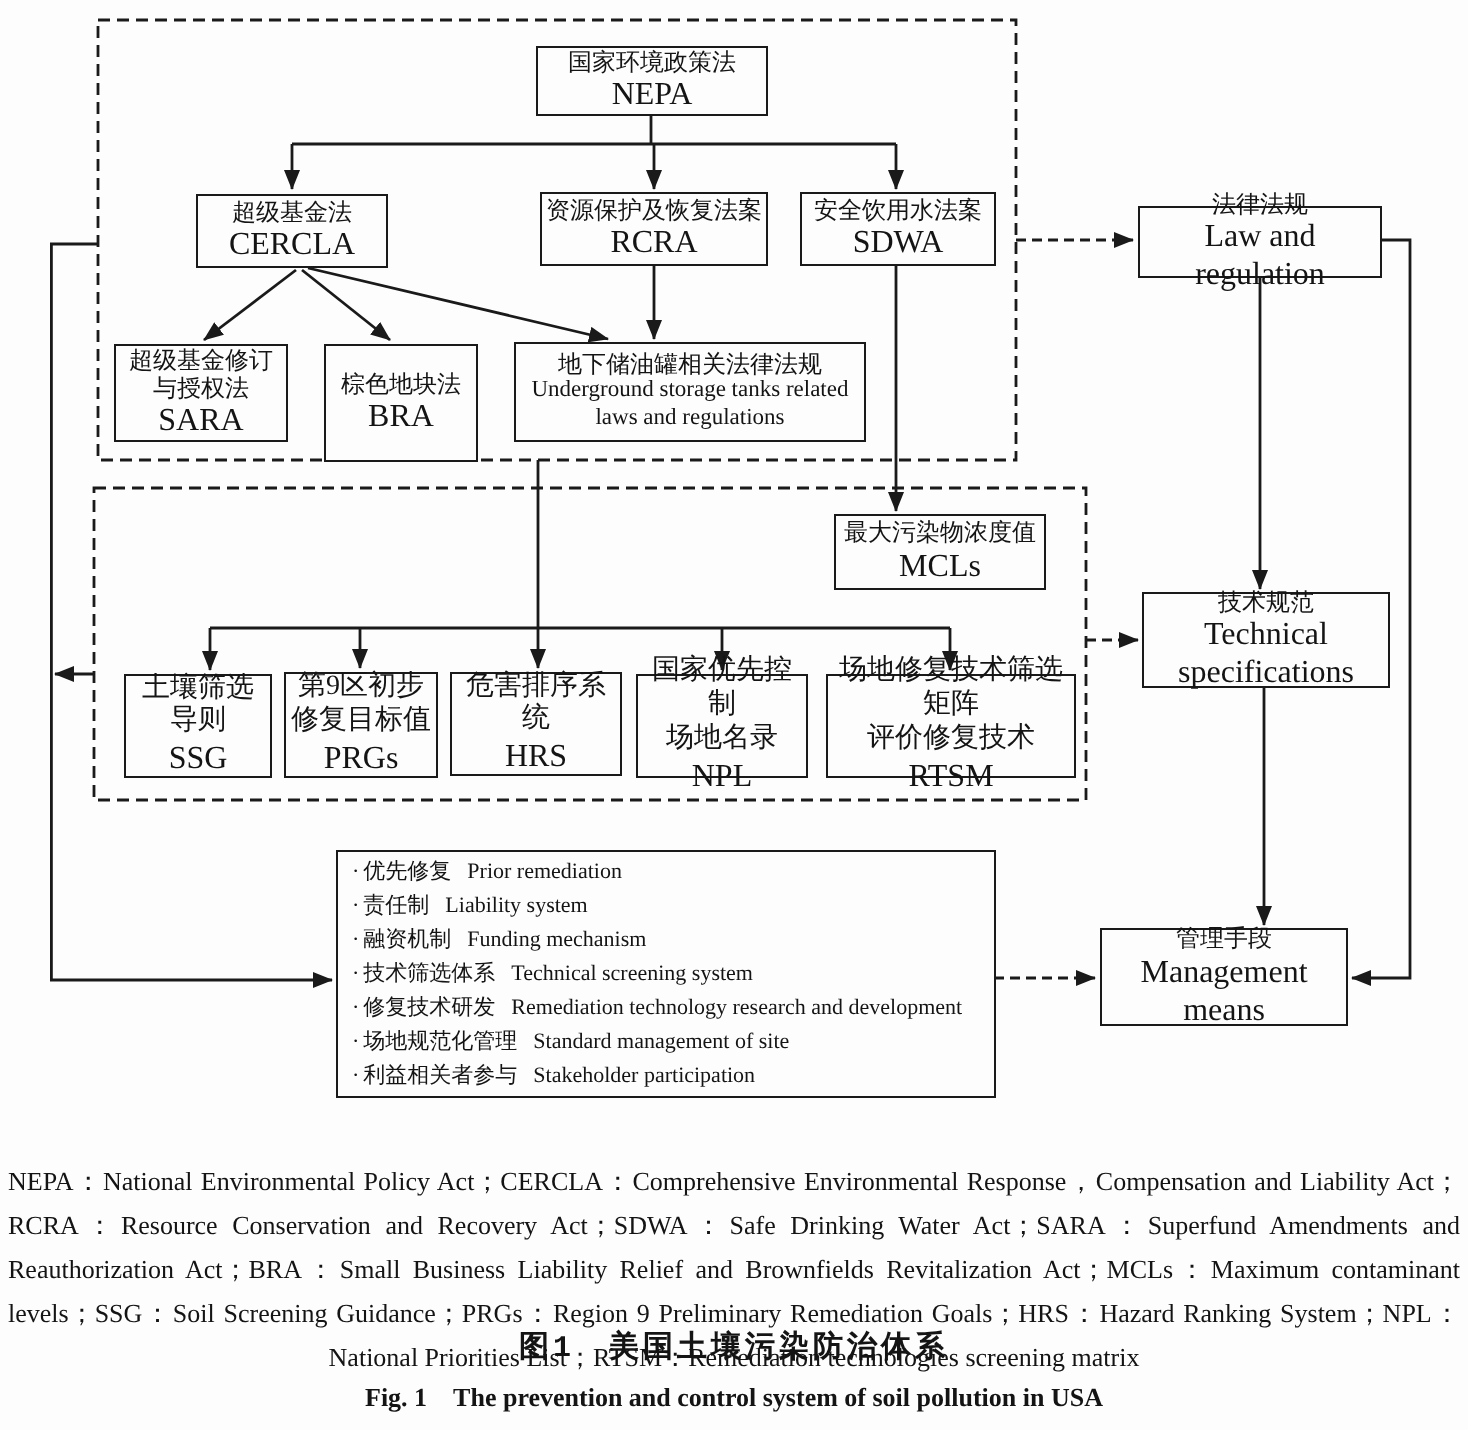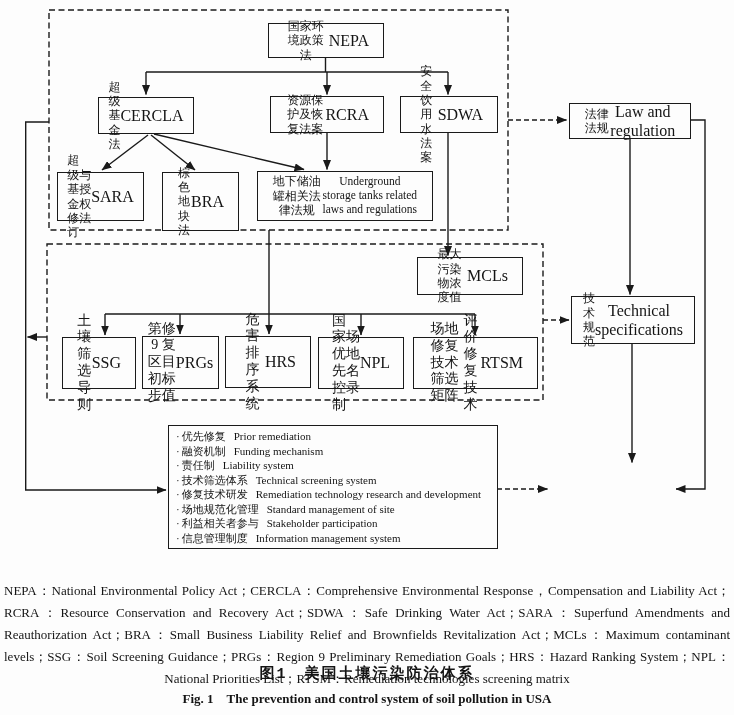--- a/index.html
+++ b/index.html
@@ -4,22 +4,22 @@
 <style>
   html,body{margin:0;padding:0;background:#fdfdfd;}
   #figure{
     position:relative;width:734px;height:715px;background:#fdfdfd;
     font-family:"Liberation Serif","DejaVu Serif",serif;color:#141414;
     overflow:hidden;
   }
   svg.lines{position:absolute;left:0;top:0;z-index:1;}
   .node{
     position:absolute;box-sizing:border-box;border:1.5px solid #1a1a1a;background:#fdfdfd;
-    display:flex;align-items:center;justify-content:center;
-    text-align:center;z-index:2;line-height:1.2;padding:1px 14px;
+    display:flex;flex-direction:column;align-items:center;justify-content:center;
+    text-align:center;z-index:2;line-height:1.2;padding:1px 2px;
   }
   .node .zh{font-size:12px;}
   .node .en{font-size:16px;}
   .node.s11 .zh{font-size:14px;}
   .node .en.e11{font-size:11.5px;}
   .listbox{
     position:absolute;left:168px;top:425px;width:330px;height:124px;box-sizing:border-box;
     border:1.5px solid #1a1a1a;background:#fdfdfd;z-index:2;
     display:flex;flex-direction:column;justify-content:space-between;
     padding:4px 4px 4px 7px;
@@ -149,45 +149,46 @@
   </div>
 
   <div class="node" style="left:569px;top:103px;width:122px;height:36px">
     <div class="zh">法律法规</div>
     <div class="en">Law and regulation</div>
   </div>
   <div class="node" style="left:571px;top:296px;width:124px;height:48px">
     <div class="zh">技术规范</div>
     <div class="en">Technical specifications</div>
   </div>
+  <div class="node" style="left:550px;top:464px;width:124px;height:49px">
+    <div class="zh">管理手段</div>
+    <div class="en">Management means</div>
+  </div>
 
   <div class="listbox">
     <div class="mrow">
       <span class="bullet">·</span><span class="mzh">优先修复</span><span class="men">Prior remediation</span>
     </div>
     <div class="mrow">
-      <span class="bullet">·</span><span class="mzh">融资机制</span><span class="men">Funding mechanism</span>
+      <span class="bullet">·</span><span class="mzh">责任制</span><span class="men">Liability system</span>
     </div>
     <div class="mrow">
-      <span class="bullet">·</span><span class="mzh">责任制</span><span class="men">Liability system</span>
+      <span class="bullet">·</span><span class="mzh">融资机制</span><span class="men">Funding mechanism</span>
     </div>
     <div class="mrow">
       <span class="bullet">·</span><span class="mzh">技术筛选体系</span><span class="men">Technical screening system</span>
     </div>
     <div class="mrow">
       <span class="bullet">·</span><span class="mzh">修复技术研发</span><span class="men">Remediation technology research and development</span>
     </div>
     <div class="mrow">
       <span class="bullet">·</span><span class="mzh">场地规范化管理</span><span class="men">Standard management of site</span>
     </div>
     <div class="mrow">
       <span class="bullet">·</span><span class="mzh">利益相关者参与</span><span class="men">Stakeholder participation</span>
     </div>
-    <div class="mrow">
-      <span class="bullet">·</span><span class="mzh">信息管理制度</span><span class="men">Information management system</span>
-    </div>
   </div>
 
   <p class="legend">NEPA：National Environmental Policy Act；CERCLA：Comprehensive Environmental Response，Compensation and Liability Act；RCRA：Resource Conservation and Recovery Act；SDWA：Safe Drinking Water Act；SARA：Superfund Amendments and Reauthorization Act；BRA：Small Business Liability Relief and Brownfields Revitalization Act；MCLs：Maximum contaminant levels；SSG：Soil Screening Guidance；PRGs：Region 9 Preliminary Remediation Goals；HRS：Hazard Ranking System；NPL：National Priorities List；RTSM：Remediation technologies screening matrix</p>
   <p class="cap-zh">图1　美国土壤污染防治体系</p>
   <p class="cap-en">Fig. 1　The prevention and control system of soil pollution in USA</p>
 
 </div>
 
 </body></html>

